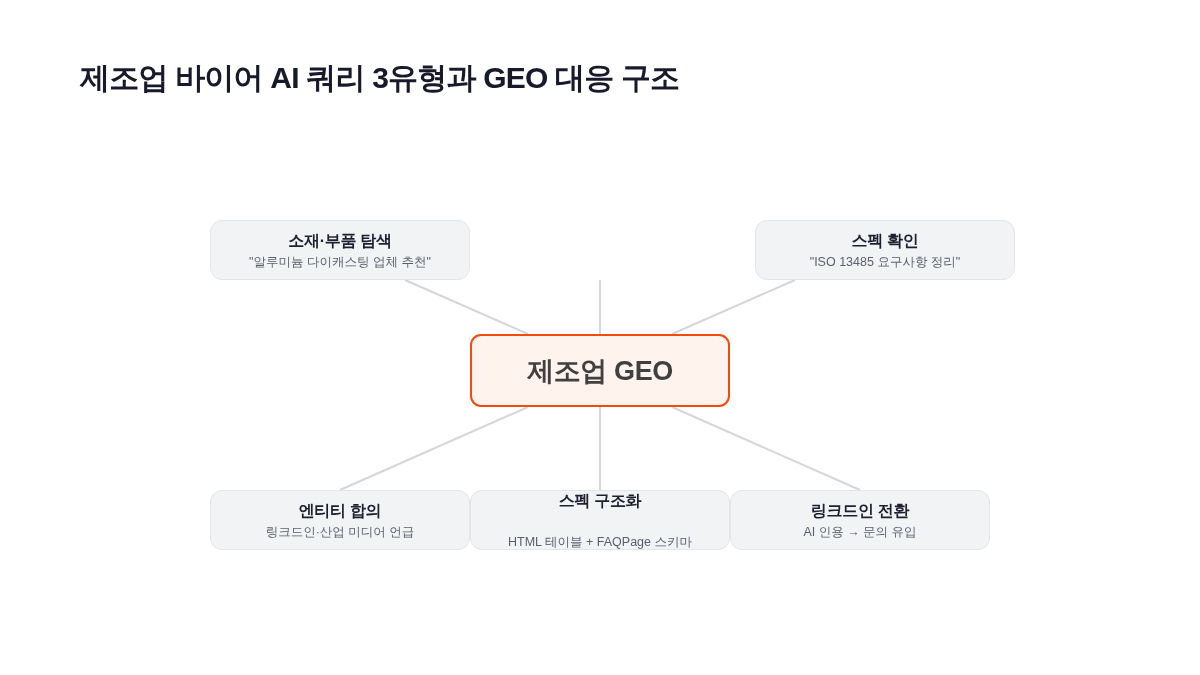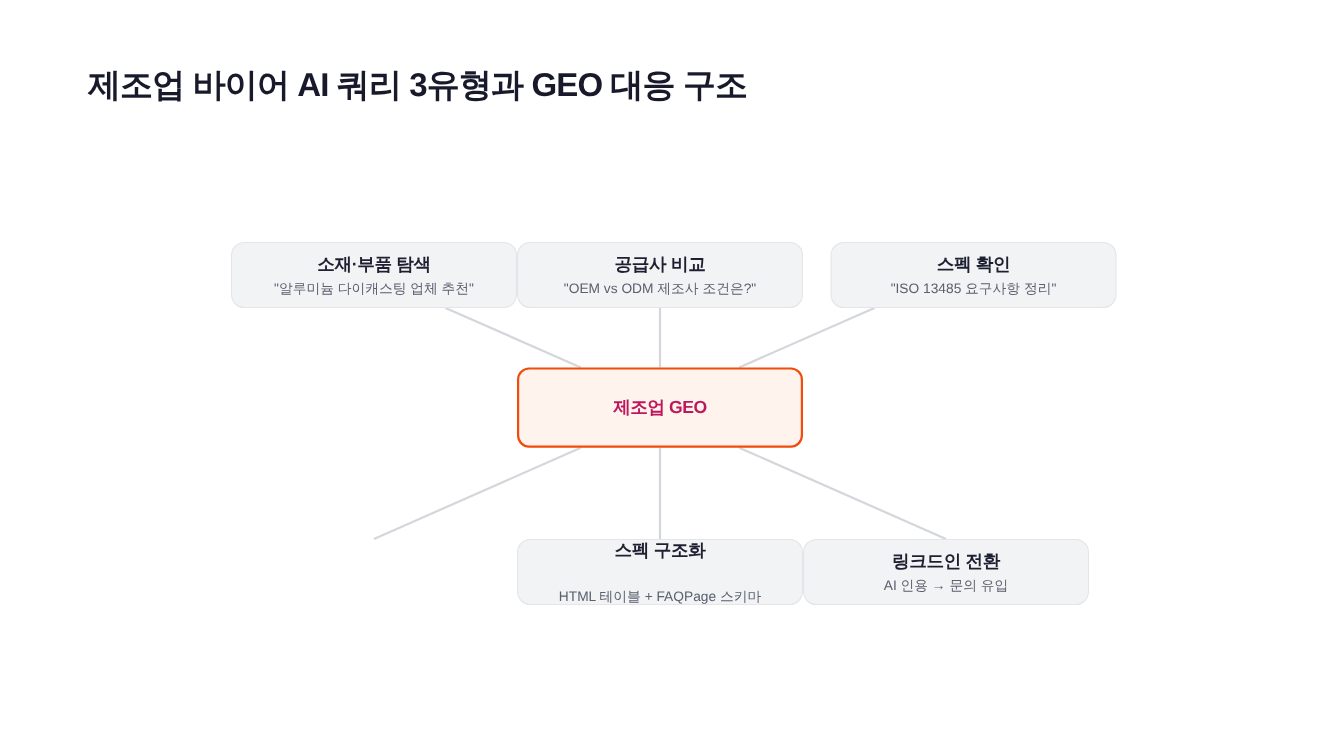--- a/index.html
+++ b/index.html
@@ -56,22 +56,22 @@
     .center-node {
       position: absolute;
       left: 470px; top: 334px;
       width: 260px; height: 73px;
       background: #fff3ee;
       border: 2px solid #f24b0c;
       border-radius: 11px;
       display: flex; align-items: center; justify-content: center;
     }
     .center-label {
-      font-size: 16px; font-weight: 700;
-      color: #be185d;
+      font-size: 27px; font-weight: 700;
+      color: #404040;
       letter-spacing: -0.4px;
       white-space: nowrap;
     }
   </style>
 </head>
 <body>
 
 <div class="canvas">
 
   <h1 class="page-title">제조업 바이어 AI 쿼리 3유형과 GEO 대응 구조</h1>
@@ -82,33 +82,33 @@
     <line x1="795" y1="280" x2="672" y2="334"></line>
     <line x1="528" y1="407" x2="340" y2="490"></line>
     <line x1="600" y1="407" x2="600" y2="490"></line>
     <line x1="672" y1="407" x2="860" y2="490"></line>
   </svg>
 
   <div class="node" style="left:210px; top:220px;">
     <div class="node-title">소재·부품 탐색</div>
     <div class="node-sub">"알루미늄 다이캐스팅 업체 추천"</div>
   </div>
-  <div class="node" style="left:470px; top:220px;">
-    <div class="node-title">공급사 비교</div>
-    <div class="node-sub">"OEM vs ODM 제조사 조건은?"</div>
-  </div>
   <div class="node" style="left:730px; top:220px;margin-left:25px;">
     <div class="node-title">스펙 확인</div>
     <div class="node-sub">"ISO 13485 요구사항 정리"</div>
   </div>
 
   <div class="center-node">
     <span class="center-label">제조업 GEO</span>
   </div>
 
+  <div class="node" style="left:210px; top:490px;">
+    <div class="node-title">엔티티 합의</div>
+    <div class="node-sub">링크드인·산업 미디어 언급</div>
+  </div>
   <div class="node" style="left:470px; top:490px;gap:20px;">
     <div class="node-title">스펙 구조화</div>
     <div class="node-sub">HTML 테이블 + FAQPage 스키마</div>
   </div>
   <div class="node" style="left:730px; top:490px;">
     <div class="node-title">링크드인 전환</div>
     <div class="node-sub">AI 인용 → 문의 유입</div>
   </div>
 
 </div>

